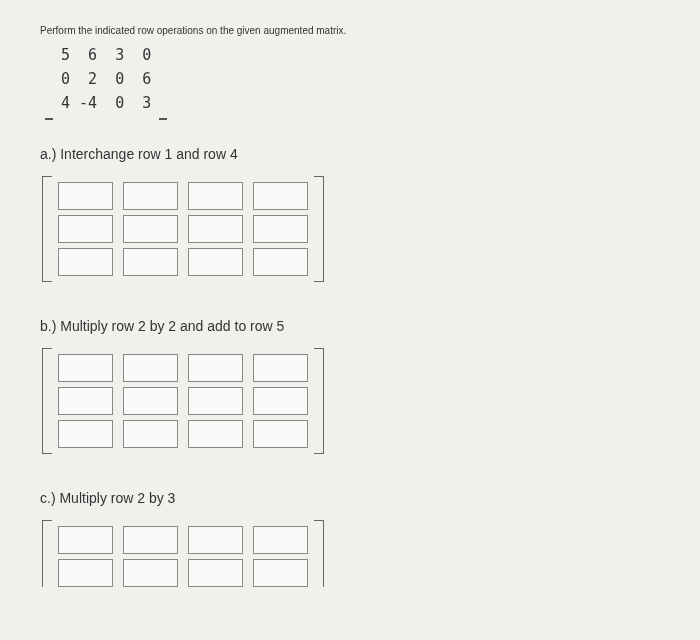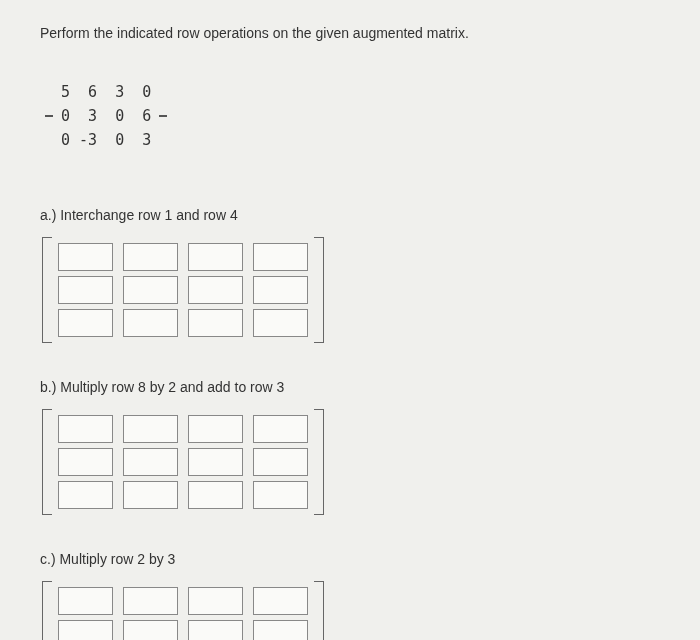--- a/index.html
+++ b/index.html
@@ -10,27 +10,27 @@
     body {
       font-family: Arial, sans-serif;
       background: #f0f0ed;
       padding: 25px 40px;
       width: 700px;
       height: 640px;
       color: #333;
       font-size: 14px;
     }
     .instruction {
-      margin-bottom: 34px;
-      font-size: 14px;
+      margin-bottom: 2px;
+      font-size: 10px;
     }
     .matrix-display {
       display: inline-flex;
-      align-items: center;
-      margin-bottom: 42px;
+      align-items: flex-end;
+      margin-bottom: 18px;
       margin-left: 5px;
     }
     .bracket-left, .bracket-right {
       width: 8px;
       border-top: 1.5px solid #555;
       border-bottom: 1.5px solid #555;
     }
     .bracket-left {
       border-left: 1.5px solid #555;
     }
@@ -97,22 +97,22 @@
 <body>
 
 
 
 <div class="instruction">Perform the indicated row operations on the given augmented matrix.</div>
 
 <div class="matrix-display">
   <div class="bracket-left"></div>
   <div class="matrix-values">
     <div class="matrix-row-text">5  6  3  0</div>
-    <div class="matrix-row-text">0  3  0  6</div>
-    <div class="matrix-row-text">0 -3  0  3</div>
+    <div class="matrix-row-text">0  2  0  6</div>
+    <div class="matrix-row-text">4 -4  0  3</div>
   </div>
   <div class="bracket-right"></div>
 </div>
 
 <div class="part-label">a.) Interchange row 1 and row 4</div>
 
 <div class="input-matrix">
   <div class="bracket-left-lg"></div>
   <div class="input-grid">
     <div class="input-row">
@@ -130,21 +130,21 @@
     <div class="input-row">
       <input class="cell-input" style="">
       <input class="cell-input" style="">
       <input class="cell-input" style="">
       <input class="cell-input" style="">
     </div>
   </div>
   <div class="bracket-right-lg"></div>
 </div>
 
-<div class="part-label">b.) Multiply row 8 by 2 and add to row 3</div>
+<div class="part-label">b.) Multiply row 2 by 2 and add to row 5</div>
 
 <div class="input-matrix">
   <div class="bracket-left-lg"></div>
   <div class="input-grid">
     <div class="input-row">
       <input class="cell-input" style="">
       <input class="cell-input" style="">
       <input class="cell-input" style="">
       <input class="cell-input" style="">
     </div>

